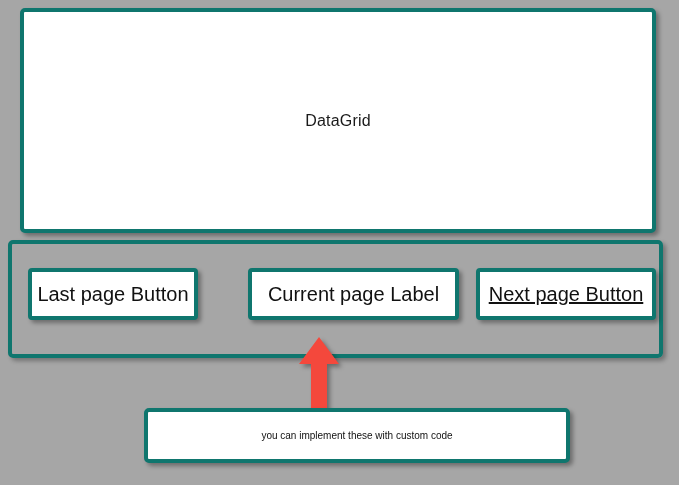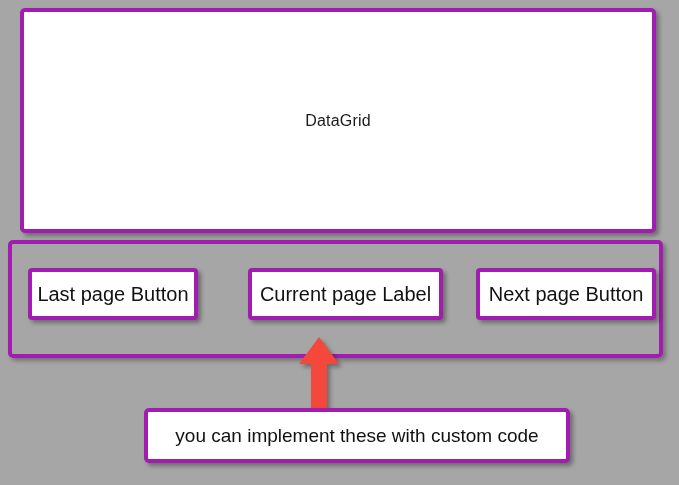--- a/index.html
+++ b/index.html
@@ -13,21 +13,21 @@
     height: 485px;
     background: #a6a6a6;
     overflow: hidden;
     font-family: "Liberation Sans", sans-serif;
   }
 
   
   .abox {
     position: absolute;
     box-sizing: border-box;
-    border: 4px solid #a21caf;
+    border: 4px solid #0f766e;
     border-radius: 5px;
     display: flex;
     align-items: center;
     justify-content: center;
   }
 
   .filled {
     background: #ffffff;
     box-shadow: 3px 3px 4px rgba(0,0,0,0.35);
   }
@@ -61,30 +61,30 @@
 
   
   .pager-box {
     top: 24px;
     height: 52px;
     font-size: 20px;
     color: #111111;
     border-radius: 4px;
   }
   #last-page-button  { left: 16px;  width: 170px; }
-  #current-page-label{ left: 236px; width: 195px; }
-  #next-page-button  { left: 464px; width: 180px; }
+  #current-page-label{ left: 236px; width: 211px; }
+  #next-page-button  { left: 464px; width: 180px; text-decoration: underline; }
 
   
   #callout-box {
     left: 144px;
     top: 408px;
     width: 426px;
     height: 55px;
-    font-size: 19px;
+    font-size: 10px;
     color: #111111;
     border-radius: 5px;
   }
 
   
   #callout-arrow {
     position: absolute;
     left: 296px;
     top: 334px;
     width: 46px;

